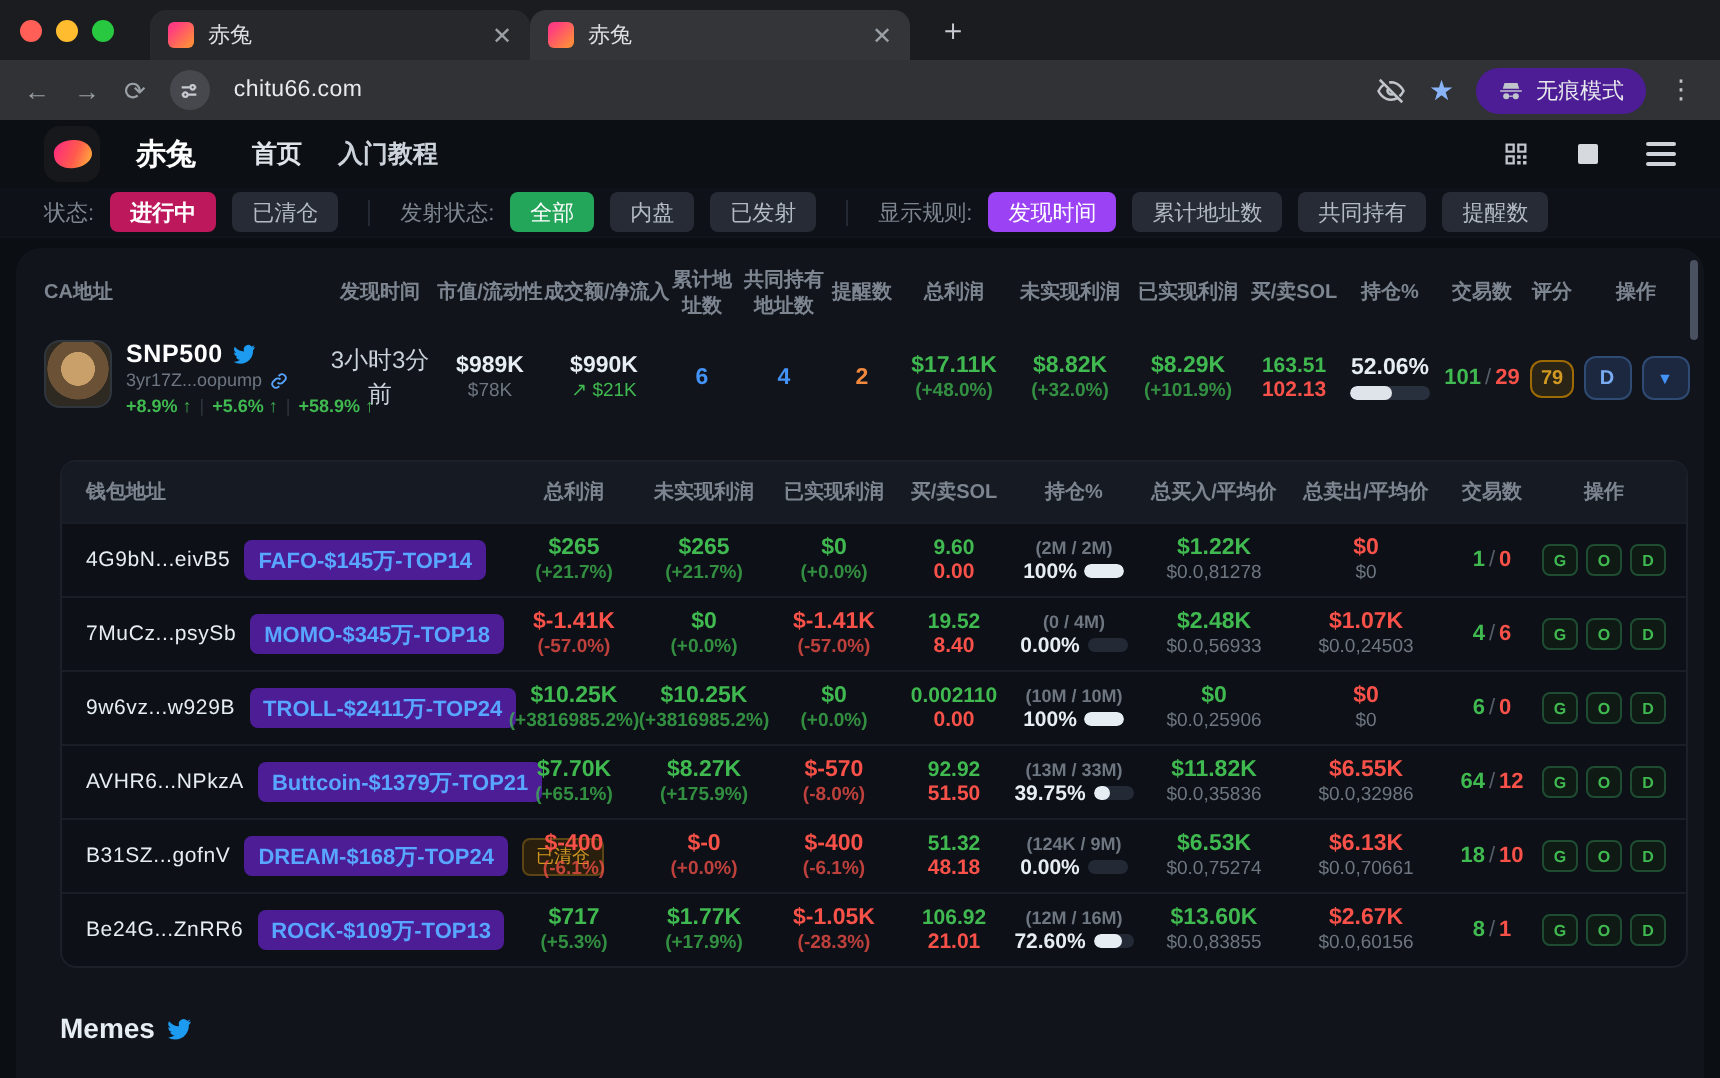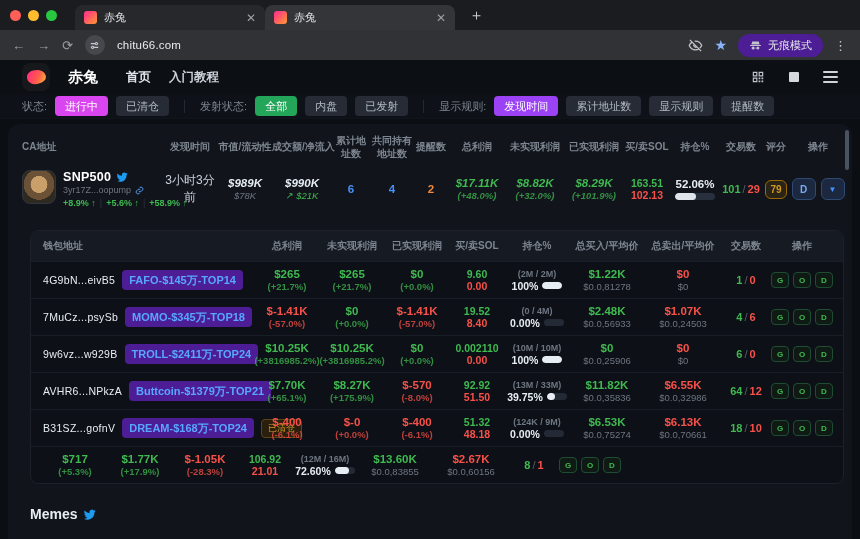--- a/index.html
+++ b/index.html
@@ -34,21 +34,21 @@
   .navlink{color:#dfe4ea;font-size:12.5px;font-weight:bold;}
   .nav2{color:#cdd3da;}
   .appbar-right{margin-left:auto;display:flex;align-items:center;gap:24px;color:#cfd4da;}
   .sq{width:10px;height:10px;background:#d6d9de;display:inline-block;border-radius:1px;}
   .burger{display:inline-flex;flex-direction:column;gap:3px;}
   .burger i{width:15px;height:2.2px;background:#cfd4da;border-radius:1px;}
   
   .filterbar{height:25px;background:#0e1117;display:flex;align-items:center;padding:0 22px;gap:8px;font-size:11px;border-bottom:1px solid #10141b;}
   .flabel{color:#7d8590;}
   .pill{padding:2.5px 10px;border-radius:4px;background:#262b35;color:#b3bac4;white-space:nowrap;}
-  .p-blue{background:#d946ef;color:#fff;}
+  .p-blue{background:#be185d;color:#fff;font-weight:bold;}
   .p-green{background:#23a55a;color:#fff;}
   .p-purple{background:#9c42f5;color:#fff;}
   .fsep{width:1px;height:13px;background:#242a34;margin:0 7px;}
   
   .panel{margin:5px 8px 0 8px;background:#11141b;border-radius:12px;min-height:430px;position:relative;padding-bottom:20px;}
   .scrollbar{position:absolute;right:3px;top:6px;width:4px;height:40px;border-radius:2px;background:#4a5160;}
   .mhead{display:flex;align-items:center;padding:11px 14px 6px 14px;color:#7d8590;font-size:10px;font-weight:bold;line-height:1.25;}
   .mhead .cell,.mrow .cell{text-align:center;flex:none;}
   .mc0{width:140px;text-align:left !important;}
   .mc1{width:56px}.mc2{width:54px}.mc3{width:60px}.mc4{width:38px}.mc5{width:44px}.mc6{width:34px}
@@ -56,21 +56,21 @@
   .mrow{display:flex;align-items:center;padding:4px 14px 10px 14px;}
   .ca{display:flex;gap:7px;}
   .avatar{width:34px;height:34px;border-radius:8px;flex:none;background:radial-gradient(circle at 50% 42%,#c9a06a 0 34%,#6b5236 35% 62%,#2e2a22 63%);border:1px solid #30363d;}
   .ca-main{display:flex;flex-direction:column;gap:1px;min-width:0;}
   .tokline{display:flex;align-items:center;gap:5px;}
   .tok{color:#fff;font-weight:bold;font-size:12.5px;letter-spacing:.3px;}
   .bird{color:#1d9bf0;display:inline-flex;}
   .addrline{display:flex;align-items:center;gap:4px;color:#6e7681;font-size:9px;}
   .chg{display:flex;align-items:center;gap:4px;font-size:9px;color:#3fb950;font-weight:bold;white-space:nowrap;margin-top:2px;}
   .chg .sep{color:#30363d;font-weight:normal;}
-  .two{display:flex;flex-direction:column;gap:1px;align-items:center;font-style:italic;}
+  .two{display:flex;flex-direction:column;gap:1px;align-items:center;}
   .bignum{color:#e6edf3;font-weight:bold;font-size:11.5px;}
   .subnum{color:#6e7681;font-size:9.5px;}
   .time{color:#c9d1d9;font-size:12px;}
   .blue{color:#4493f8;}.orange{color:#f0883e;}
   .up{color:#3fb950;}.down{color:#f85149;}
   .v{font-weight:bold;font-size:11.5px;}
   .pct{font-size:9.5px;font-weight:bold;opacity:.75;}
   .soltwo{display:flex;flex-direction:column;align-items:center;}
   .soltwo span{font-weight:bold;font-size:10.5px;}
   .pos{display:flex;flex-direction:column;align-items:center;gap:3px;}
@@ -187,21 +187,21 @@
   <span class="pill">已清仓</span>
   <span class="fsep"></span>
   <span class="flabel">发射状态:</span>
   <span class="pill p-green">全部</span>
   <span class="pill">内盘</span>
   <span class="pill">已发射</span>
   <span class="fsep"></span>
   <span class="flabel">显示规则:</span>
   <span class="pill p-purple">发现时间</span>
   <span class="pill">累计地址数</span>
-  <span class="pill">显示规则</span>
+  <span class="pill">共同持有</span>
   <span class="pill">提醒数</span>
 </div>
 
 <div class="panel">
   <span class="scrollbar"></span>
 
   <div class="mhead">
     <span class="cell mc0">CA地址</span>
     <span class="cell mc1">发现时间</span>
     <span class="cell mc2">市值/流动性</span>
@@ -545,20 +545,25 @@
       <span class="up">18</span><span class="slash">/</span><span class="down">10</span>
     </div>
     <div class="cell wc9 ops">
       <span class="gbtn">G</span>
       <span class="gbtn">O</span>
       <span class="gbtn">D</span>
     </div>
   </div>
 
   <div class="wrow">
+    <div class="cell wc0">
+      <span class="addr">Be24G...ZnRR6</span>
+      <span class="wtag">ROCK-$109万-TOP13</span>
+
+    </div>
     <div class="cell wc1 col">
       <span class="v up">$717</span>
       <span class="pct up">(+5.3%)</span>
     </div>
     <div class="cell wc2 col">
       <span class="v up">$1.77K</span>
       <span class="pct up">(+17.9%)</span>
     </div>
     <div class="cell wc3 col">
       <span class="v down">$-1.05K</span>

